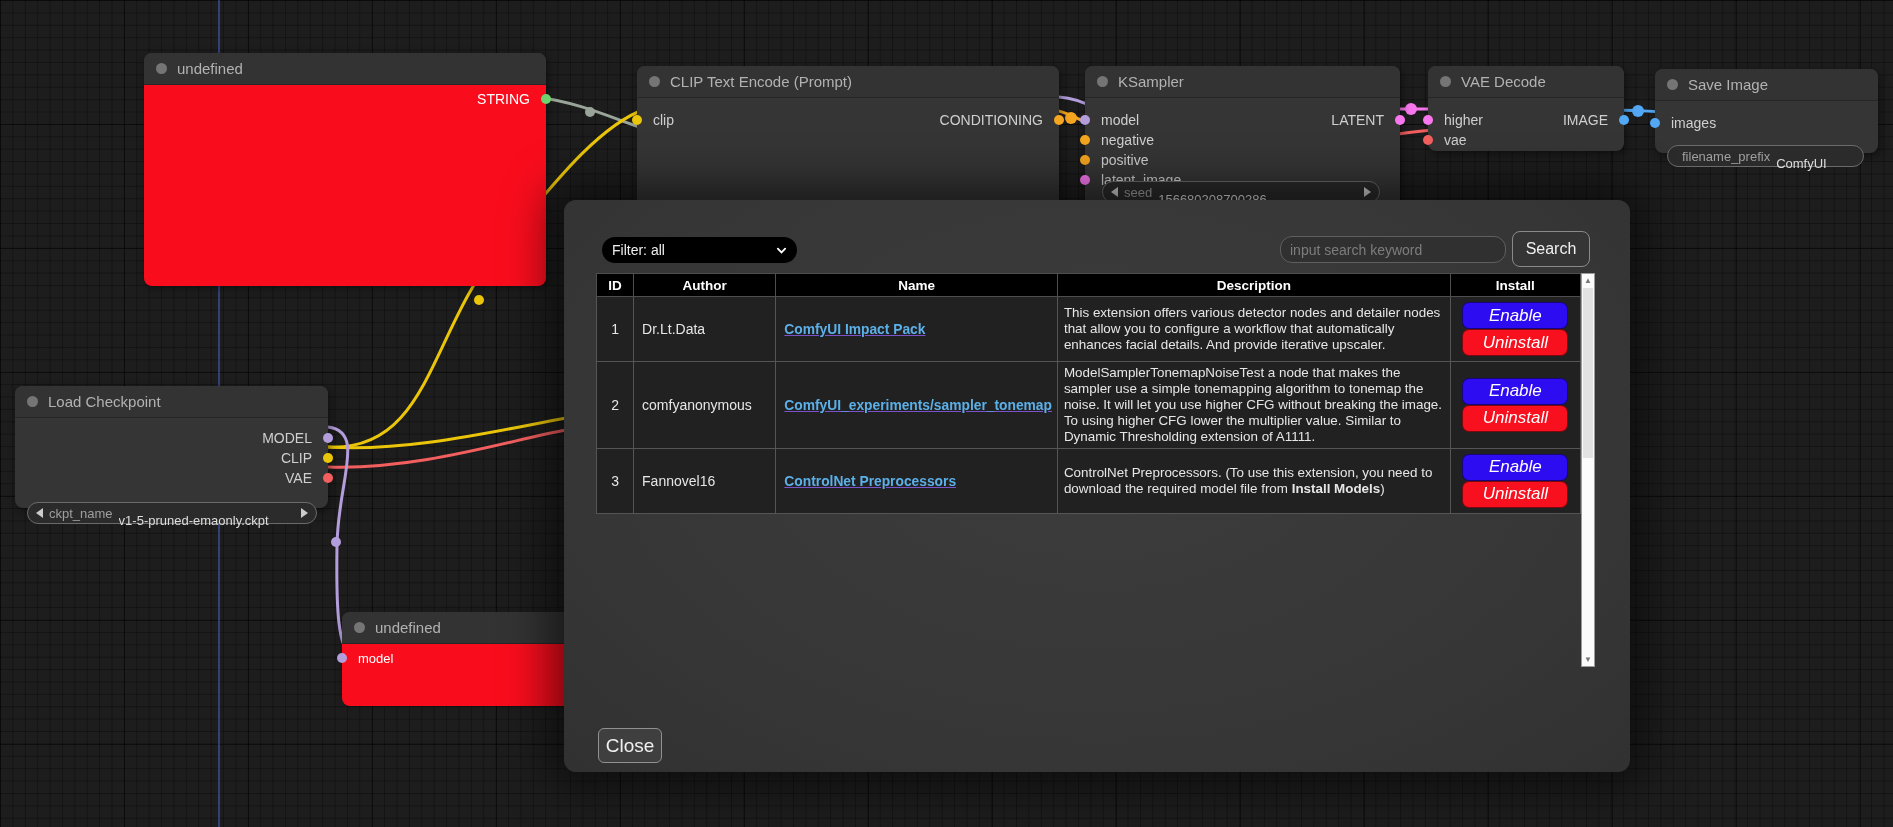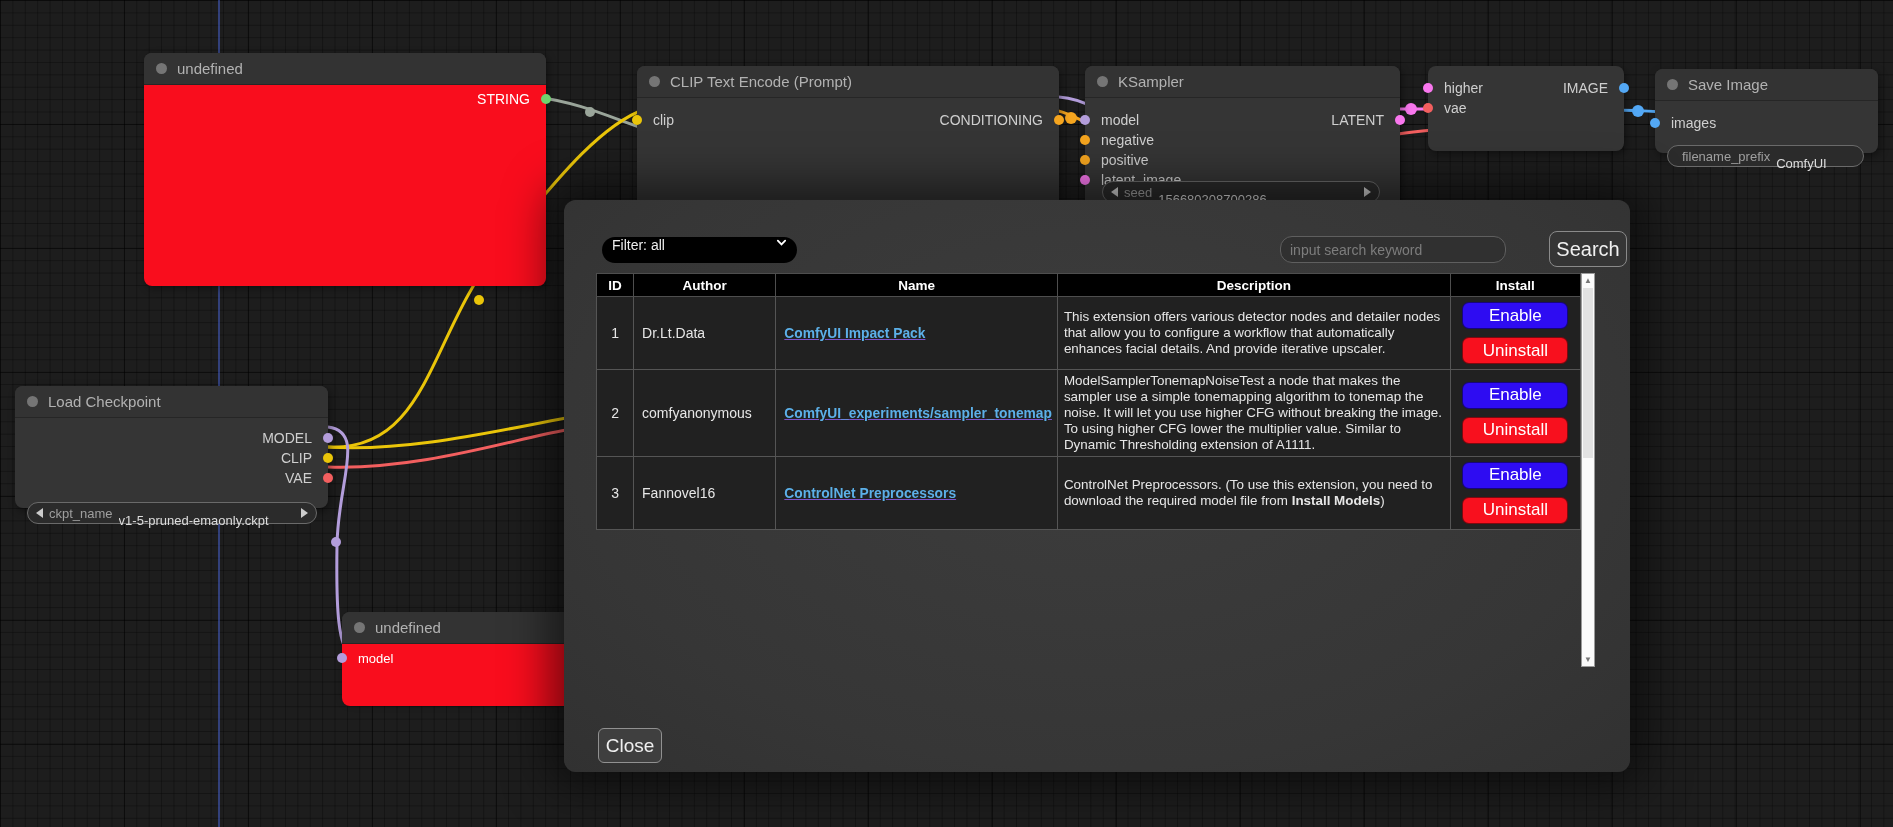--- a/index.html
+++ b/index.html
@@ -42,40 +42,40 @@
   .widgetpill{position:absolute;background:#2b2b2b;border:1px solid #6a6a6a;border-radius:11px;display:flex;align-items:center;height:20px;padding:0 8px;font-size:13px;color:#bbb;}
   .widgetpill .wname{color:#9f9f9f;padding:0 6px;white-space:nowrap;}
   .widgetpill .wval{flex:1;text-align:left;color:#ddd;white-space:nowrap;overflow:hidden;margin-top:14px;}
   .arrow-left{width:0;height:0;border-top:5px solid transparent;border-bottom:5px solid transparent;border-right:7px solid #ccc;}
   .arrow-right{width:0;height:0;border-top:5px solid transparent;border-bottom:5px solid transparent;border-left:7px solid #ccc;}
   
   .modal{position:absolute;left:564px;top:200px;width:1066px;height:572px;z-index:3;
     background:radial-gradient(ellipse at 50% 40%, #3d3d3d 0%, #363636 70%, #313131 100%);
     border-radius:12px;box-shadow:0 0 46px 14px rgba(0,0,0,0.55);}
   .filter-pill{position:absolute;left:38px;top:37px;width:195px;height:26px;background:#000;border-radius:13px;
-    display:flex;align-items:flex-start;color:#eee;font-size:14px;padding:0 10px;box-sizing:border-box;cursor:pointer;}
+    display:flex;align-items:center;color:#eee;font-size:14px;padding:0 10px;box-sizing:border-box;cursor:pointer;}
   .filter-pill .ftext{flex:1;}
   .search-input{position:absolute;left:716px;top:36px;width:226px;height:27px;box-sizing:border-box;
     background:#303030;border:1.5px solid #5f5f5f;border-radius:12px;color:#ddd;font-size:14px;padding:0 9px;outline:none;
     font-family:"Liberation Sans",sans-serif;}
   .search-input::placeholder{color:#7d7d7d;}
   .search-btn{position:absolute;left:948px;top:31px;width:76px;height:34px;background:#353535;border:1.5px solid #8a8a8a;
-    border-radius:8px;color:#f0f0f0;font-size:20px;display:flex;align-items:center;justify-content:center;cursor:pointer;
-    font-family:"Liberation Sans",sans-serif;margin-left:37px;}
+    border-radius:8px;color:#f0f0f0;font-size:16px;display:flex;align-items:center;justify-content:center;cursor:pointer;
+    font-family:"Liberation Sans",sans-serif;}
   .ext-table-wrap{position:absolute;left:32px;top:73px;width:985px;}
   table.ext{border-collapse:collapse;width:985px;table-layout:fixed;}
   table.ext th{background:#000;color:#fff;font-size:13.5px;font-weight:bold;height:20px;border:1px solid #4e4e4e;}
   table.ext td{background:#212121;border:1px solid #555;color:#e6e6e6;vertical-align:middle;}
   td.c-id{text-align:center;font-size:14px;}
   td.c-author{font-size:14px;padding-left:8px;}
   td.c-name{padding-left:8px;}
   td.c-name a{color:#5cb0e8;font-weight:bold;font-size:13.8px;text-decoration:underline;text-decoration-color:#7b52c9;}
   td.c-desc{font-size:13.4px;line-height:15.9px;padding:3px 6px;color:#e8e8e8;}
   td.c-install{padding:5px 0;}
-  .btn-stack{display:flex;flex-direction:column;align-items:center;gap:8px;}
+  .btn-stack{display:flex;flex-direction:column;align-items:center;gap:0;font-style:italic;}
   .ebtn{width:104px;height:25px;border-radius:7px;border:1px solid rgba(0,0,0,0.5);color:#fff;font-size:17px;
     display:flex;align-items:center;justify-content:center;cursor:pointer;font-family:"Liberation Sans",sans-serif;}
   .ebtn.enable{background:#2e0cf2;}
   .ebtn.uninstall{background:#f8101e;}
   .vscroll{position:absolute;left:1017px;top:73px;width:14px;height:394px;background:#fbfbfb;border:1px solid #9a9a9a;box-sizing:border-box;
     display:flex;flex-direction:column;justify-content:space-between;align-items:center;}
   .vscroll .sarrow{font-size:8px;color:#777;line-height:13px;}
   .vscroll .thumb{position:absolute;left:1px;right:1px;top:14px;height:170px;background:#e2e2e2;}
   .close-btn{position:absolute;left:34px;top:528px;width:62px;height:33px;background:#3f3f3f;border:1px solid #919191;
     border-radius:6px;color:#efefef;font-size:19px;display:flex;align-items:center;justify-content:center;cursor:pointer;
@@ -179,20 +179,24 @@
     <div class="widgetpill" style="left:17px;right:20px;top:83px;">
       <span class="arrow-left"></span>
       <span class="wname">seed</span>
       <span class="wval">156680208700286</span>
       <span class="arrow-right"></span>
     </div>
   </div>
 </div>
 
 <div class="node" style="left:1428px;top:66px;width:196px;height:85px;">
+  <div class="nheader">
+    <div class="ndot"></div>
+    <div class="ntitle">VAE Decode</div>
+  </div>
   <div class="nbody" style="padding-top:12px;">
     <div class="slotrow">
       <span class="sdot in c-pink"></span>
       <span class="slabel">higher</span>
     </div>
     <div class="slotrow">
       <span class="sdot in c-salmon"></span>
       <span class="slabel">vae</span>
     </div>
     <div class="outrow" style="top:12px;">

